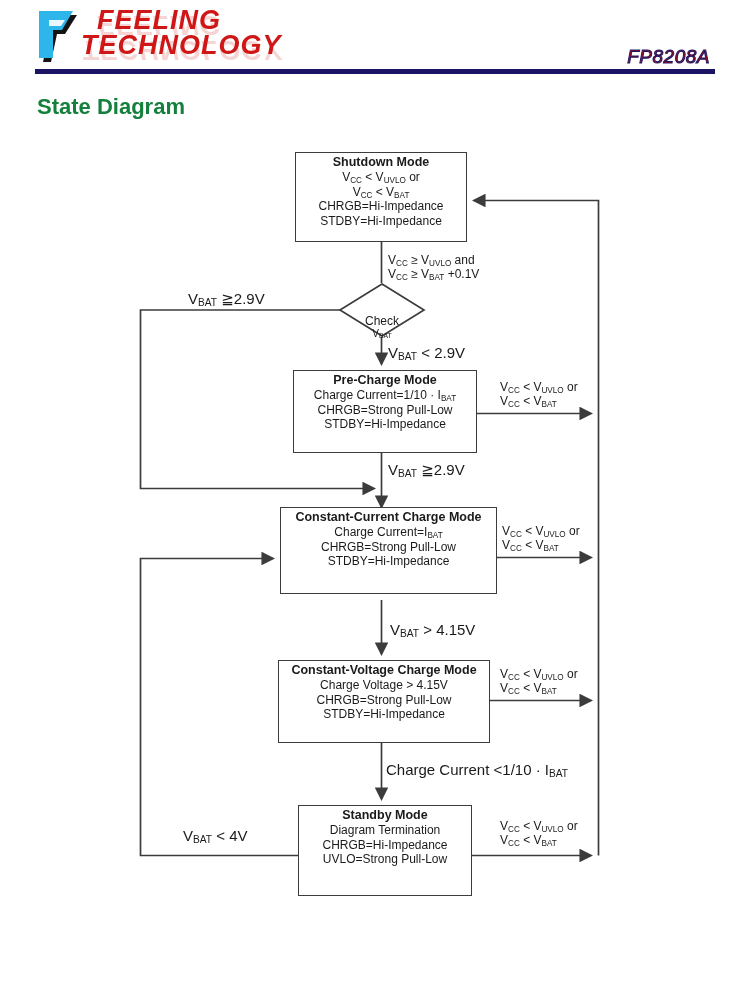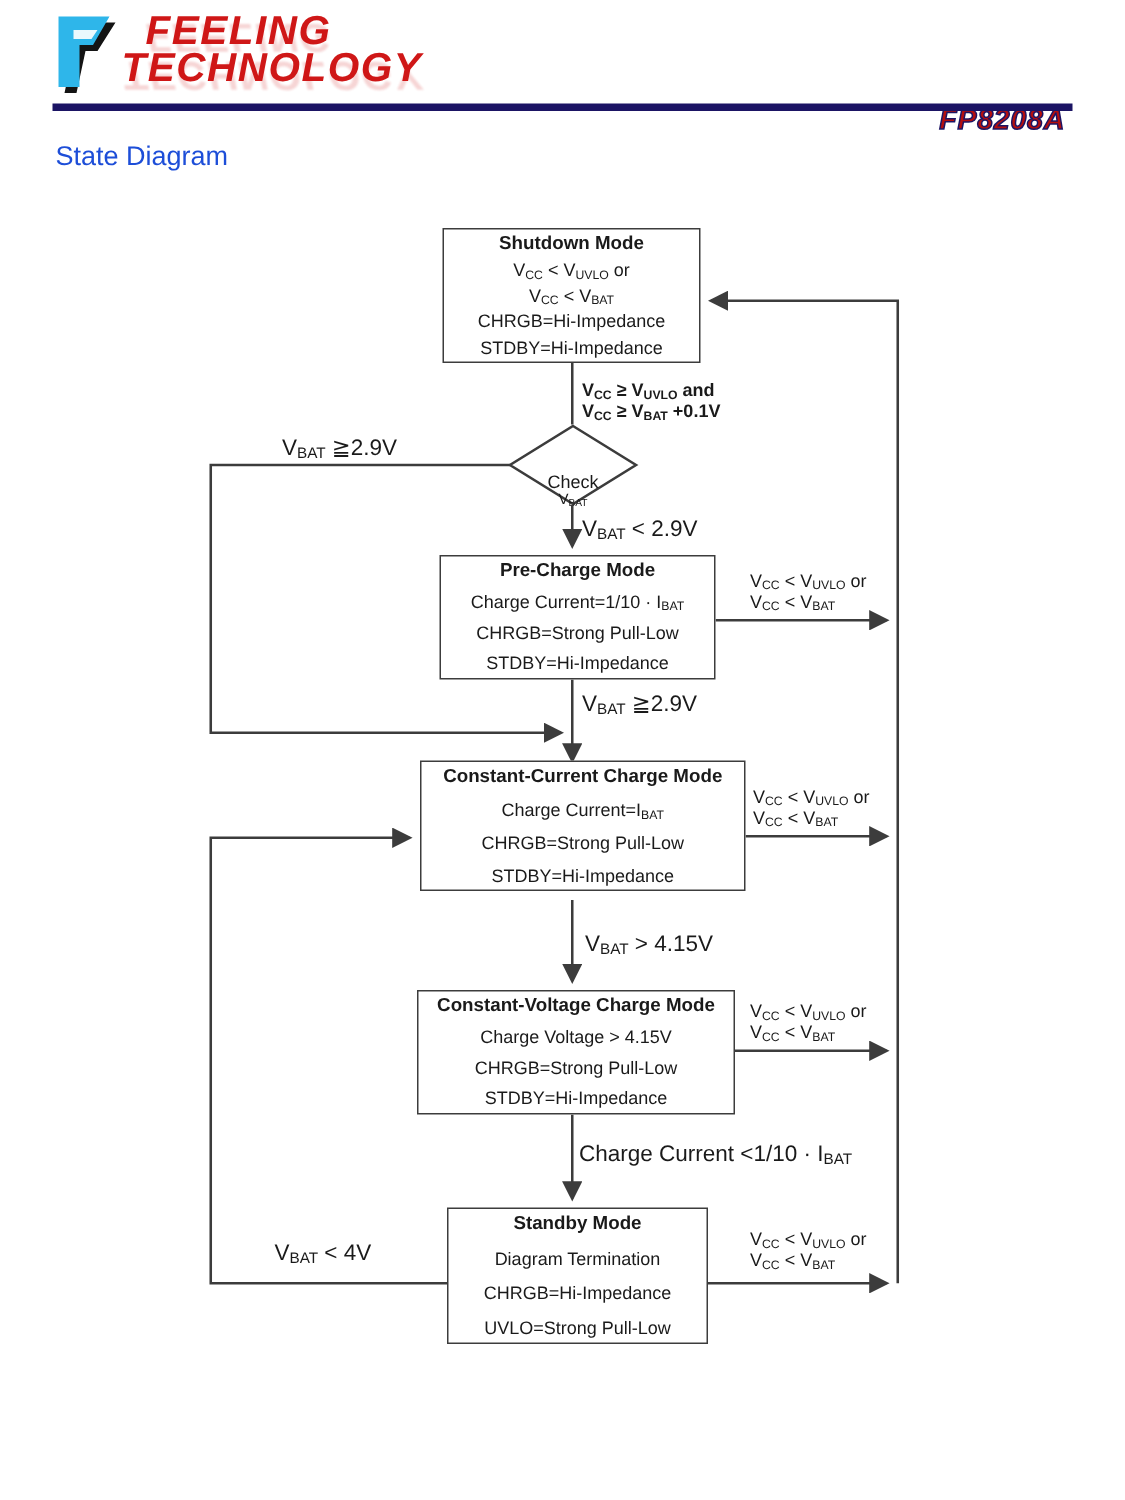--- a/index.html
+++ b/index.html
@@ -7,27 +7,27 @@
   .page{position:absolute;inset:0;}
   
   .logo-wrap{position:absolute;left:35px;top:6px;height:64px;}
   .logo-mark{position:absolute;left:0;top:2px;width:46px;height:56px;}
   .logo-text{position:absolute;left:46px;top:2px;white-space:nowrap;font-style:italic;font-weight:bold;color:#cf1717;line-height:0.92;}
   .logo-text .l1{font-size:27px;letter-spacing:1px;padding-left:16px;}
   .logo-text .l2{font-size:27px;letter-spacing:1px;}
   .logo-reflect{position:absolute;left:46px;top:56px;white-space:nowrap;font-style:italic;font-weight:bold;color:#cf1717;line-height:0.92;transform:scaleY(-1);transform-origin:top;opacity:0.18;filter:blur(0.6px);}
   .logo-reflect .l1{font-size:27px;letter-spacing:1px;padding-left:16px;}
   .logo-reflect .l2{font-size:27px;letter-spacing:1px;}
-  .part-number{position:absolute;right:40px;top:46px;font-size:19px;font-weight:bold;font-style:italic;color:#b40f0f;-webkit-text-stroke:1px #1b1464;letter-spacing:0.5px;margin-top:24px;}
+  .part-number{position:absolute;right:40px;top:46px;font-size:19px;font-weight:normal;font-style:italic;color:#b40f0f;-webkit-text-stroke:1px #1b1464;letter-spacing:0.5px;}
   .header-rule{position:absolute;left:35px;top:69px;width:680px;height:5px;background:#1b1464;}
-  .page-title{position:absolute;left:37px;top:94px;font-size:18px;font-weight:normal;color:#1d4ed8;}
+  .page-title{position:absolute;left:37px;top:94px;font-size:22px;font-weight:bold;color:#15803d;}
   
   .diagram{position:absolute;inset:0;}
   svg.wires{position:absolute;left:0;top:0;}
-  .node{position:absolute;border:1.6px solid #3c3c3c;background:#fff;display:flex;flex-direction:column;justify-content:space-between;align-items:center;text-align:center;box-sizing:border-box;padding:2px 4px;}
+  .node{position:absolute;border:1.6px solid #3c3c3c;background:#fff;display:flex;flex-direction:column;justify-content:flex-start;align-items:center;text-align:center;box-sizing:border-box;padding:2px 4px;}
   .node .t{font-weight:bold;font-size:12.5px;line-height:15px;white-space:nowrap;}
   .node .ln{font-size:12px;line-height:14.5px;white-space:nowrap;}
   .diamond-label{position:absolute;text-align:center;}
   .diamond-label .d1{font-size:12px;line-height:13px;}
   .diamond-label .d2{font-size:10px;line-height:12px;}
   .lbl{position:absolute;white-space:nowrap;}
   .lbl-big{font-size:15px;line-height:17px;}
   .lbl-sm{font-size:12px;line-height:13.5px;}
   sub{font-size:0.68em;line-height:0;vertical-align:-0.22em;}
 </style>
@@ -114,21 +114,21 @@
       <div class="ln">STDBY=Hi-Impedance</div>
     </div>
 
     <div class="node" style="left:298px;top:805px;width:174px;height:91px;">
       <div class="t">Standby Mode</div>
       <div class="ln">Diagram Termination</div>
       <div class="ln">CHRGB=Hi-Impedance</div>
       <div class="ln">UVLO=Strong Pull-Low</div>
     </div>
 
-    <div class="lbl lbl-sm" style="left:388px;top:254px;font-weight:bold;">
+    <div class="lbl lbl-sm" style="left:388px;top:254px;">
       <div>V<sub>CC</sub> ≥ V<sub>UVLO</sub> and</div>
       <div>V<sub>CC</sub> ≥ V<sub>BAT</sub> +0.1V</div>
     </div>
 
     <div class="lbl lbl-big" style="left:188px;top:290px;">V<sub>BAT</sub> ≧2.9V</div>
 
     <div class="lbl lbl-big" style="left:388px;top:344px;">V<sub>BAT</sub> &lt; 2.9V</div>
 
     <div class="lbl lbl-sm" style="left:500px;top:381px;">
       <div>V<sub>CC</sub> &lt; V<sub>UVLO</sub> or</div>

